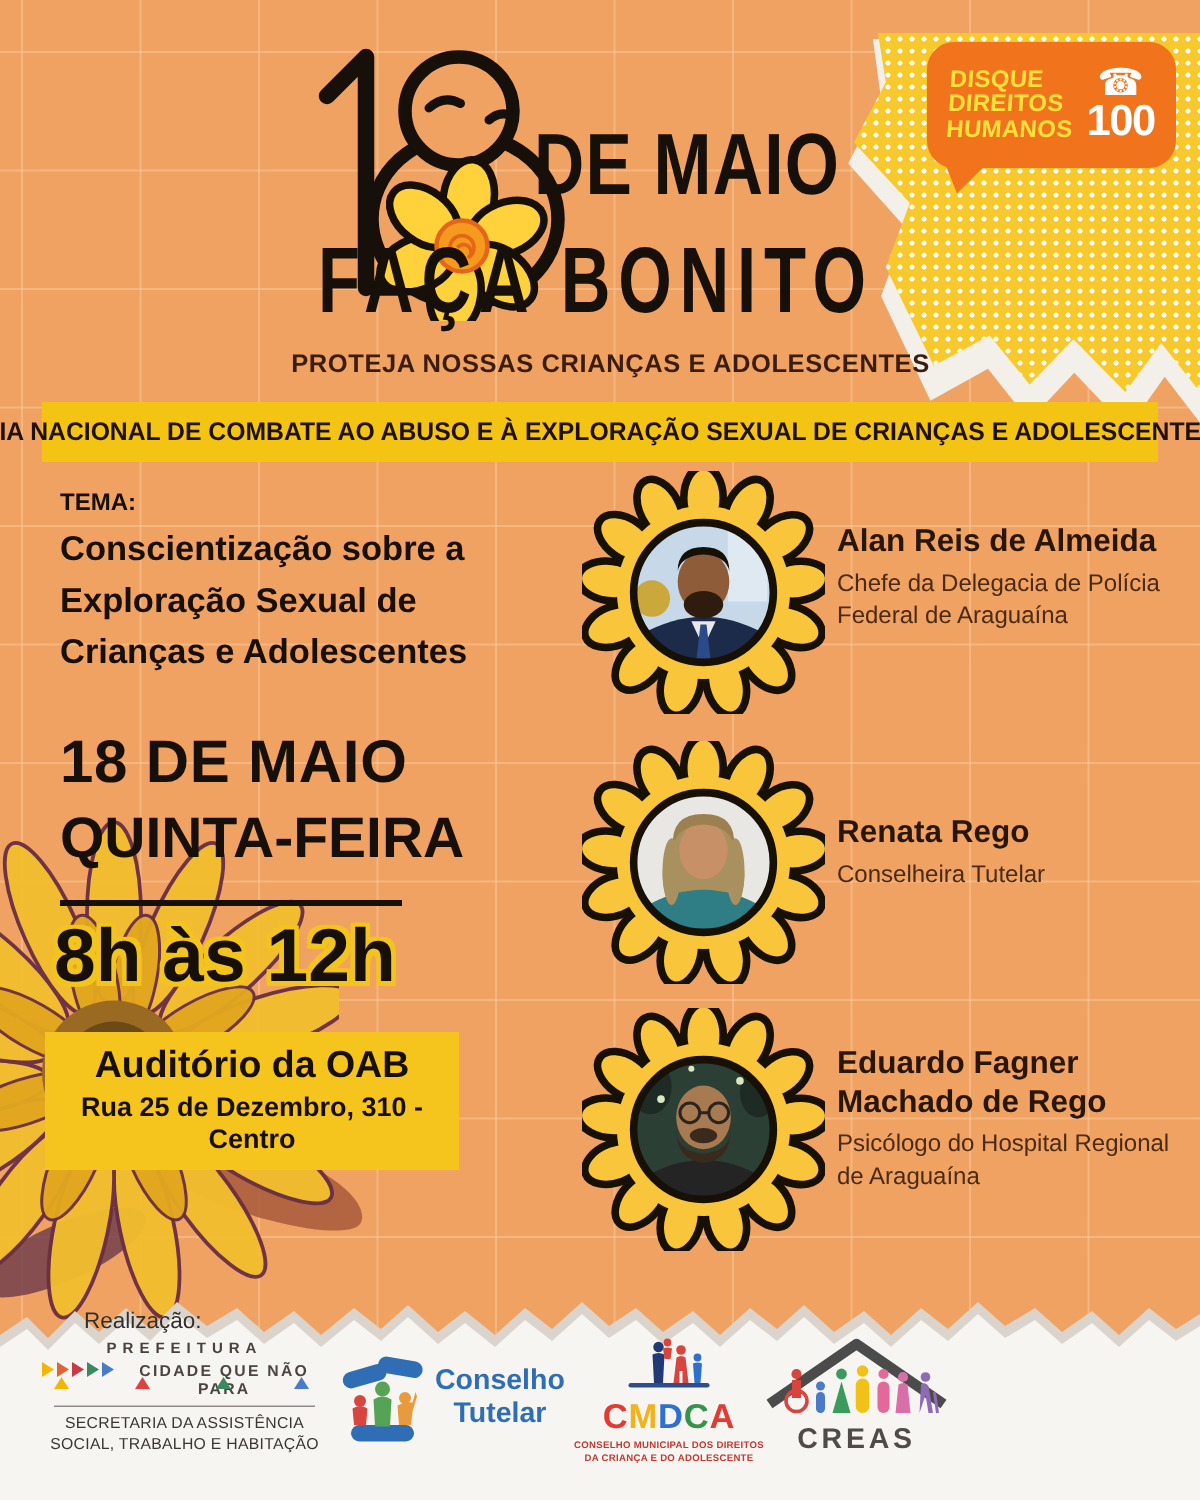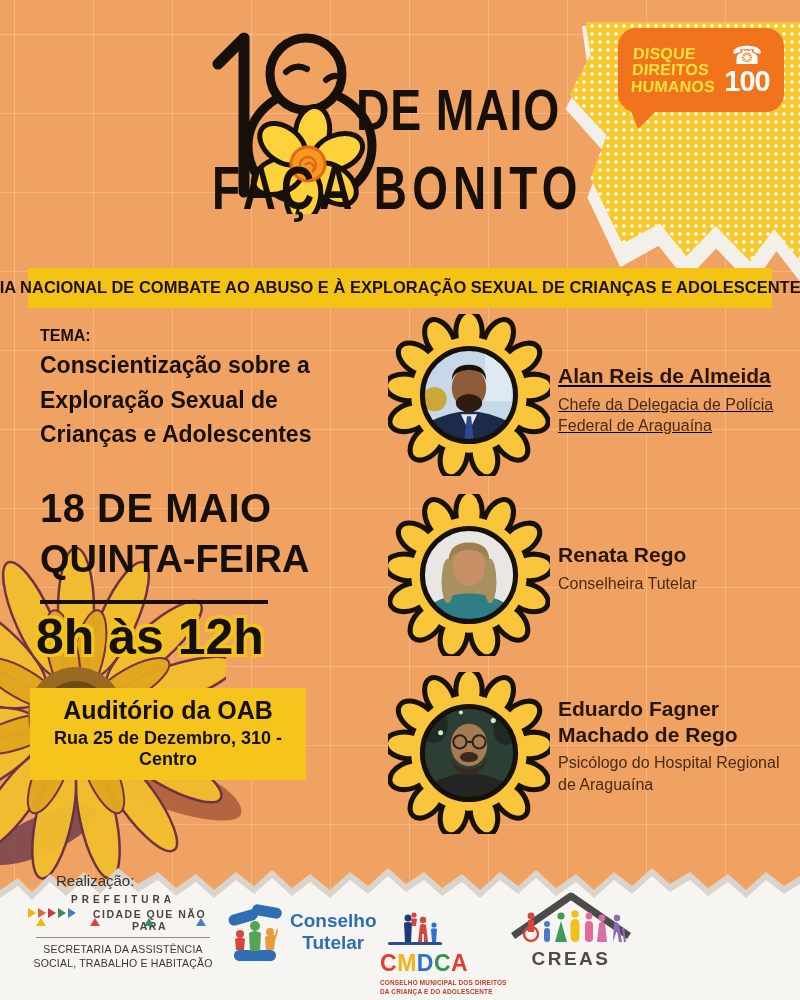--- a/index.html
+++ b/index.html
@@ -76,21 +76,21 @@
     transform:rotate(18deg); opacity:.85; z-index:1;}
   .leaf2{ left:-18px; top:816px; width:120px; height:38px; background:#6b3a4a; border-radius:50%;
     transform:rotate(-24deg); opacity:.8; z-index:1;}
 
   
   .spk-frame{ z-index:4;}
   .spk-f1{ left:388px; top:314px;}
   .spk-f2{ left:388px; top:494px;}
   .spk-f3{ left:388px; top:672px;}
   .spk-text{ left:558px; width:232px; z-index:4;}
-  .spk-t1{ top:363px;text-decoration:underline;} .spk-t2{ top:542px;} .spk-t3{ top:696px;}
+  .spk-t1{ top:348px;} .spk-t2{ top:542px;} .spk-t3{ top:696px;}
   .spk-name{ font-weight:800; font-size:21px; color:#29160a; line-height:1.22;}
   .spk-role{ font-size:16px; color:#4a2a14; line-height:1.35; margin-top:5px;}
 
   
   .tear{ left:0; top:834px; z-index:6;}
   .footer-content{ z-index:7;}
   .realizacao{ left:56px; top:872px; font-size:15px; color:#33302c; z-index:7;}
 
   .f-pref{ left:28px; top:894px; width:190px; text-align:center; z-index:7;}
   .pref-l1{ font-size:10px; letter-spacing:4px; color:#46413d; font-weight:700;}
@@ -104,21 +104,21 @@
     border-left:8px solid #f2b705;}
   .pref-arrow.a2{ border-left-color:#e0633a;} .pref-arrow.a3{ border-left-color:#c83a46;}
   .pref-arrow.a4{ border-left-color:#3a8a5f;} .pref-arrow.a5{ border-left-color:#4a7bc8;}
   .pref-l3 span{ font-size:10.5px; color:#4a4542; letter-spacing:1.5px; font-weight:600; margin-left:3px;}
   .pref-div{ width:92%; height:1px; background:#8f8a85; margin:5px auto 4px auto;}
   .pref-l4{ font-size:10.5px; font-weight:400; color:#3a3633; letter-spacing:.2px; line-height:1.35;}
 
   .f-conselho{ left:226px; top:900px; width:152px; display:flex; align-items:center; gap:6px; z-index:7;}
   .conselho-text{ color:#2f6db5; font-weight:800; font-size:19px; line-height:1.15; text-align:center;}
 
-  .f-cmdca{ left:380px; top:912px; width:132px; text-align:left; z-index:7;}
+  .f-cmdca{ left:380px; top:892px; width:132px; text-align:center; z-index:7;}
   .cmdca-letters{ font-weight:800; font-size:23px; letter-spacing:.5px; line-height:1; margin-top:2px;}
   .cmdca-sub{ font-size:6.4px; font-weight:800; color:#c03a30; line-height:1.45; margin-top:3px; letter-spacing:.2px;}
 
   .f-creas{ left:506px; top:890px; width:130px; text-align:center; z-index:7;}
   .creas-label{ font-weight:800; font-size:19px; color:#4f4b48; letter-spacing:2.5px; margin-top:-4px;}
 
   .f-gov{ left:644px; top:898px; width:148px; text-align:center; z-index:7;}
   .gov-l1{ font-size:11px; font-weight:800; color:#17130f; letter-spacing:2px;}
   .gov-brand{ font-size:31px; font-weight:800; letter-spacing:-.5px; line-height:1.05;}
   .gov-l3{ font-size:8.6px; font-weight:800; color:#17130f; letter-spacing:1.4px; margin-top:1px;}
@@ -156,20 +156,21 @@
       <ellipse cx="120" cy="108" rx="17" ry="26" transform="rotate(188 120 140)"></ellipse>
       <ellipse cx="120" cy="108" rx="17" ry="26" transform="rotate(248 120 140)"></ellipse>
       <ellipse cx="120" cy="108" rx="17" ry="26" transform="rotate(308 120 140)"></ellipse>
     </g>
     <circle cx="120" cy="140" r="17" fill="#f59a1c" stroke="#e4661b" stroke-width="3"></circle>
     <path d="M120 140 m-8 2 a8 8 0 1 1 12 6 a5 5 0 1 0 -7 -7" fill="none" stroke="#e4661b" stroke-width="2.5"></path>
   </svg>
 
   <div class="abs t-demaio">DE MAIO</div>
   <div class="abs t-faca">FAÇA BONITO</div>
+  <div class="abs t-sub">PROTEJA NOSSAS CRIANÇAS E ADOLESCENTES</div>
 
   <div class="abs banner">
     <span>DIA NACIONAL DE COMBATE AO ABUSO E À EXPLORAÇÃO SEXUAL DE CRIANÇAS E ADOLESCENTES</span>
   </div>
 
   <div class="abs tema-label">TEMA:</div>
   <div class="abs tema-text">Conscientização sobre a Exploração Sexual de Crianças e Adolescentes</div>
   <div class="abs ev-date">18 DE MAIO</div>
   <div class="abs ev-weekday">QUINTA-FEIRA</div>
   <div class="abs ev-rule"></div>

